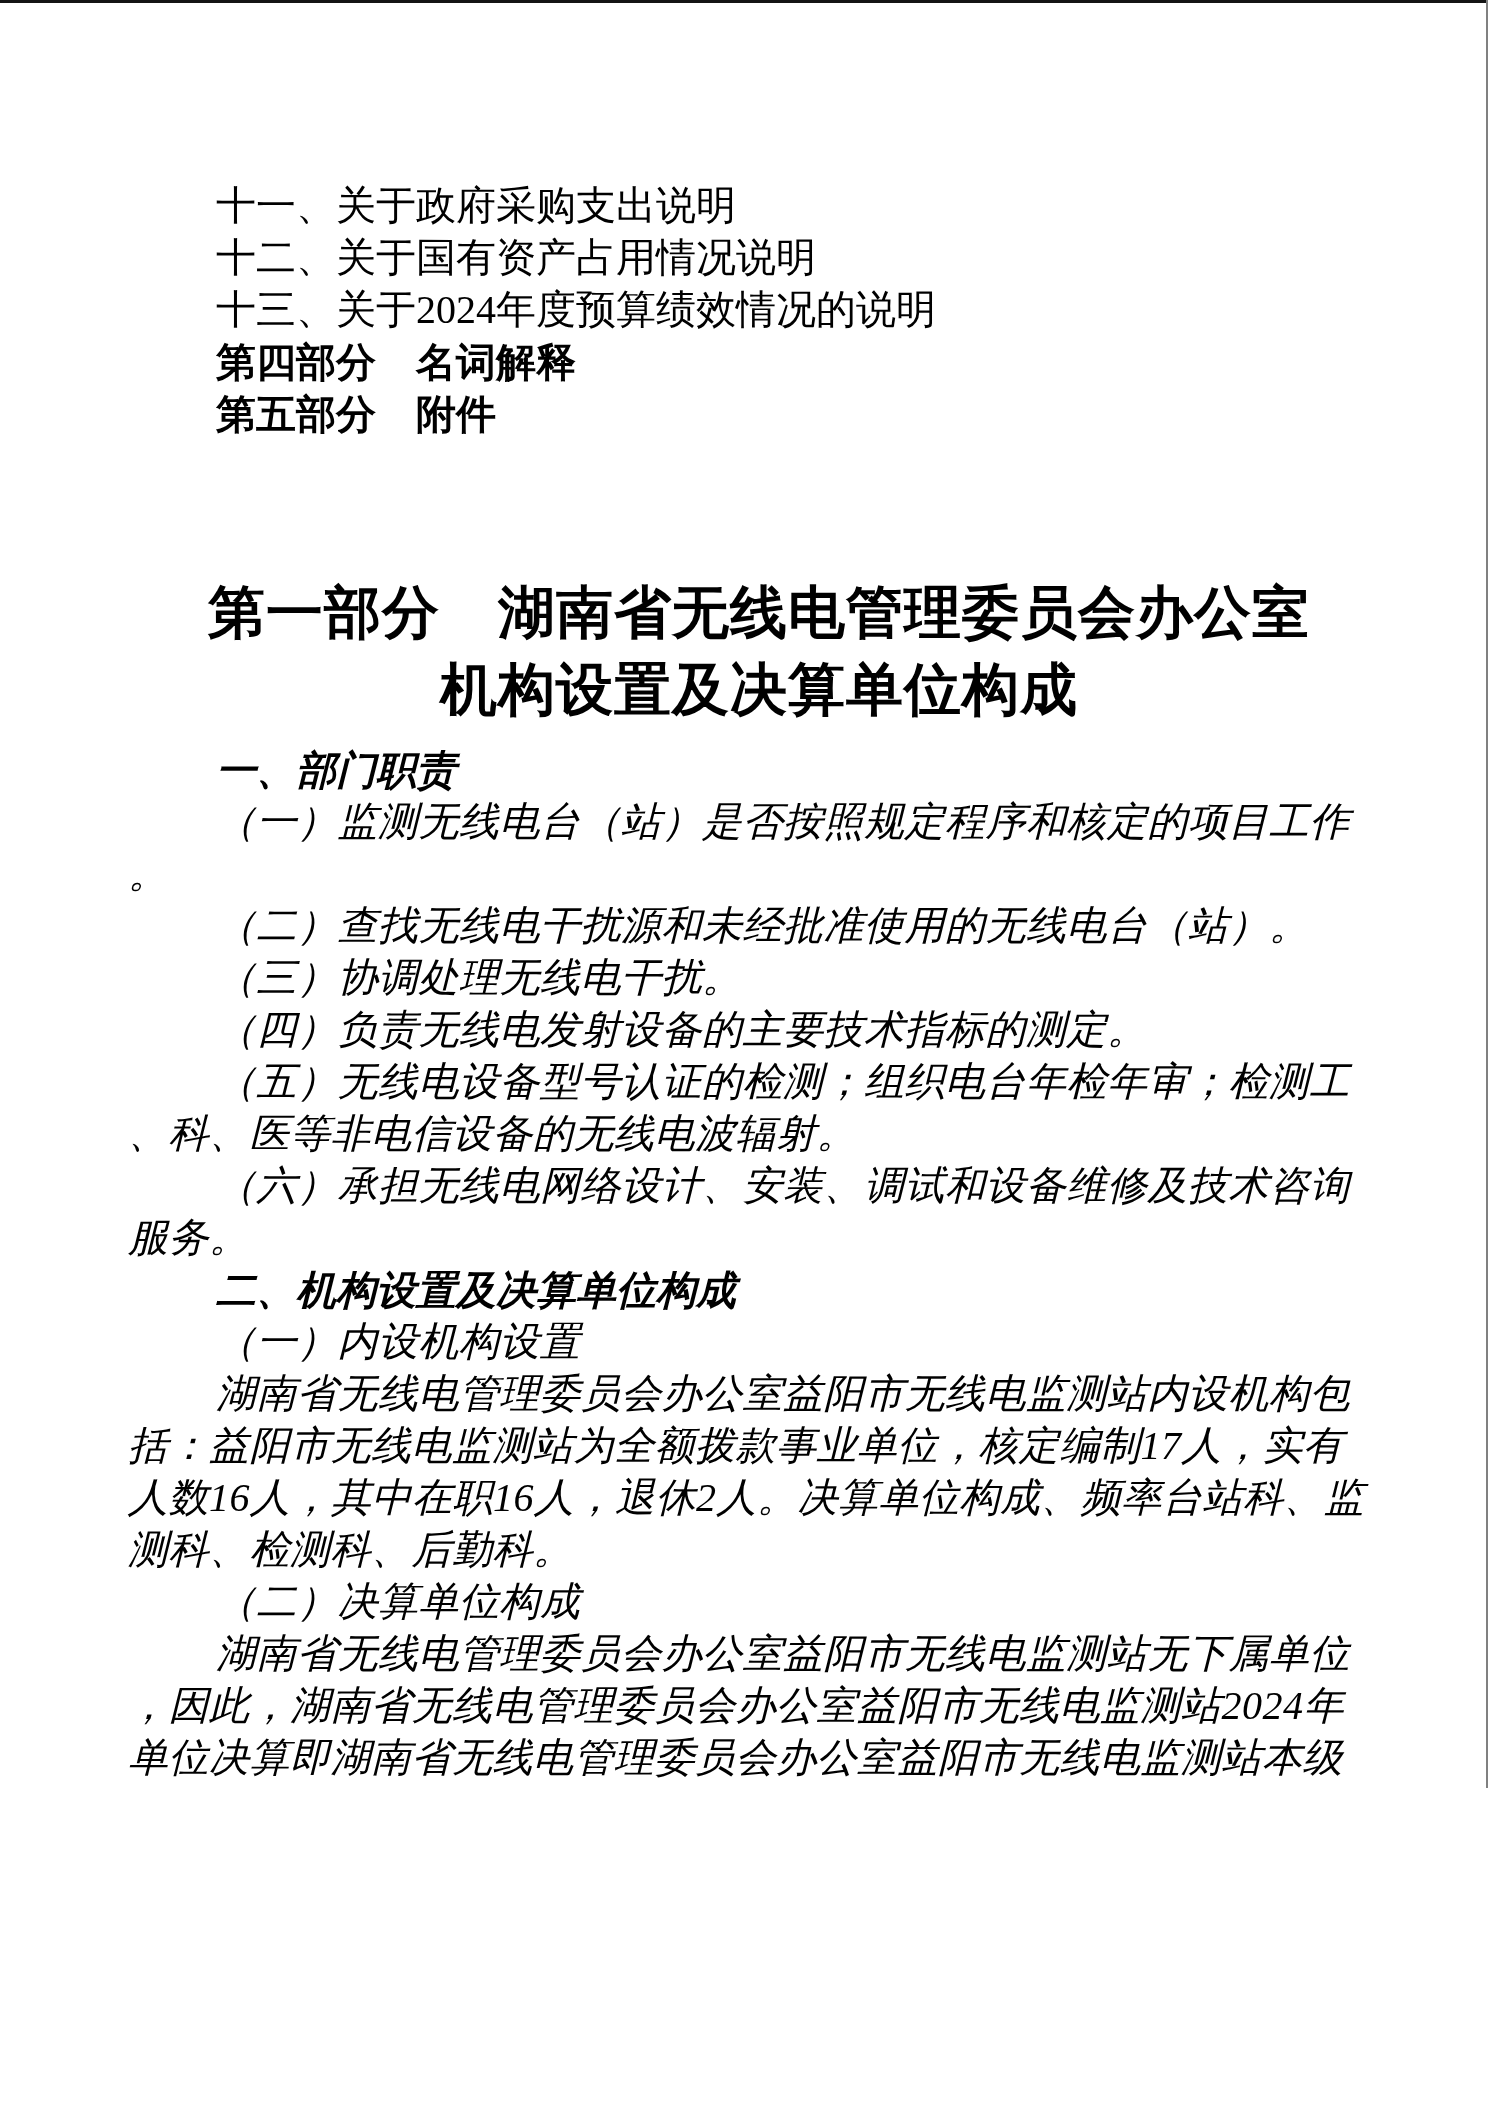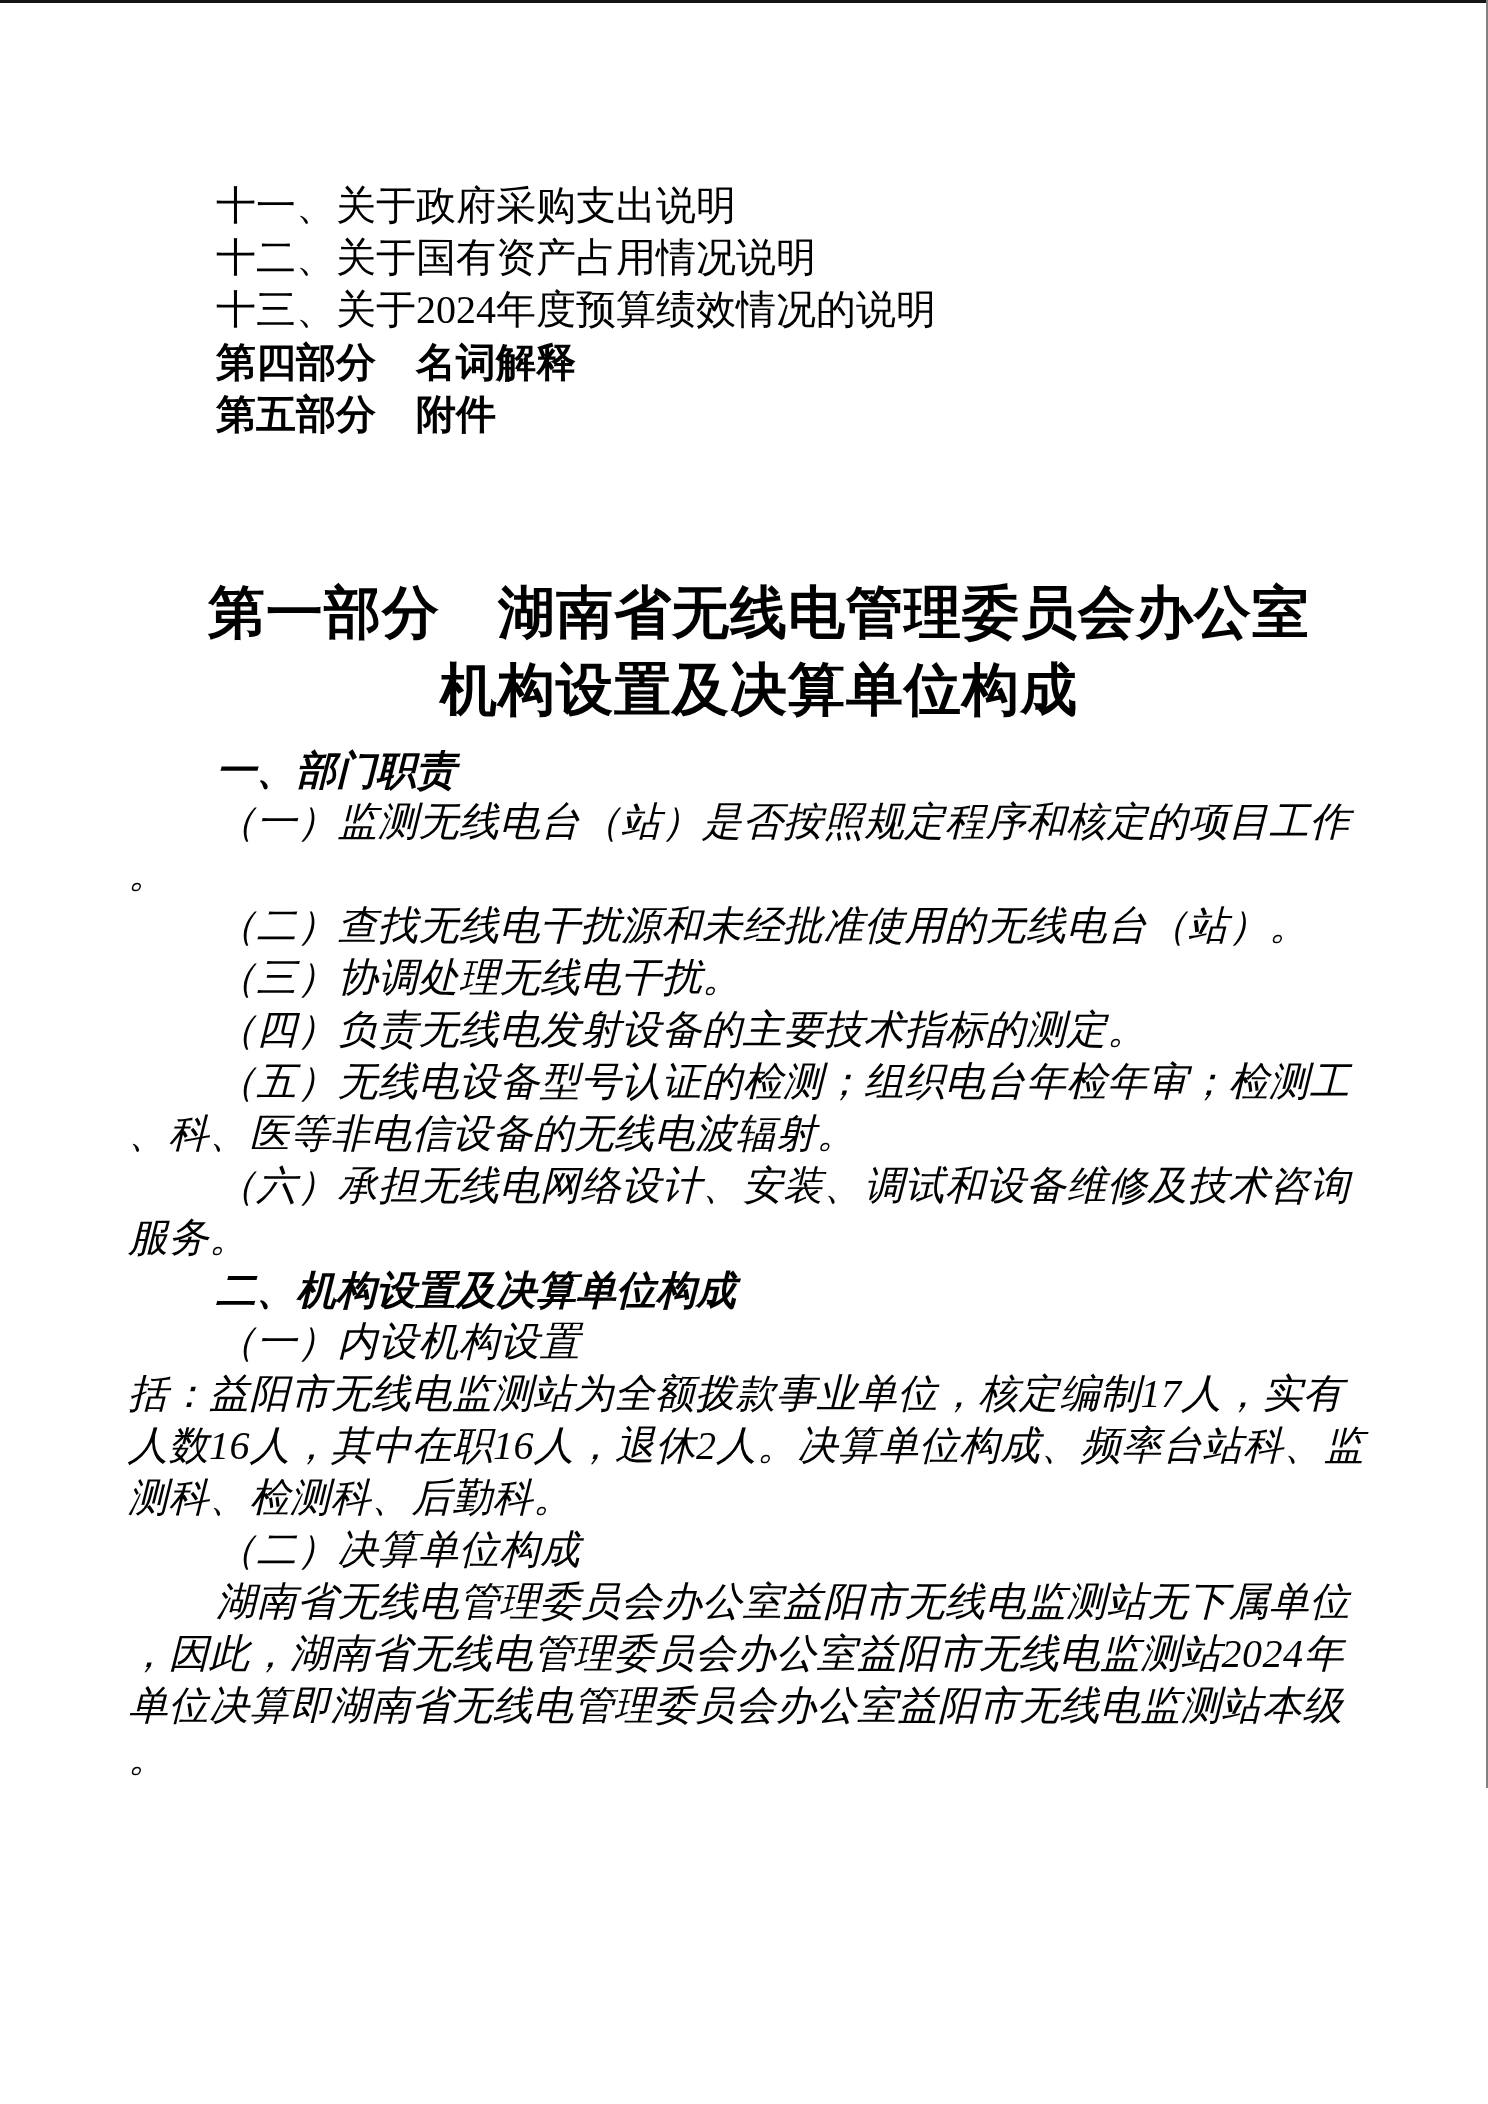--- a/index.html
+++ b/index.html
@@ -101,20 +101,21 @@
     <div class="line">。</div>
     <div class="line indent">（二）查找无线电干扰源和未经批准使用的无线电台（站）。</div>
     <div class="line indent">（三）协调处理无线电干扰。</div>
     <div class="line indent">（四）负责无线电发射设备的主要技术指标的测定。</div>
     <div class="line indent">（五）无线电设备型号认证的检测；组织电台年检年审；检测工</div>
     <div class="line">、科、医等非电信设备的无线电波辐射。</div>
     <div class="line indent">（六）承担无线电网络设计、安装、调试和设备维修及技术咨询</div>
     <div class="line">服务。</div>
     <div class="line indent heading-sans">二、机构设置及决算单位构成</div>
     <div class="line indent">（一）内设机构设置</div>
+    <div class="line indent">湖南省无线电管理委员会办公室益阳市无线电监测站内设机构包</div>
     <div class="line">括：益阳市无线电监测站为全额拨款事业单位，核定编制17人，实有</div>
     <div class="line">人数16人，其中在职16人，退休2人。决算单位构成、频率台站科、监</div>
     <div class="line">测科、检测科、后勤科。</div>
     <div class="line indent">（二）决算单位构成</div>
     <div class="line indent">湖南省无线电管理委员会办公室益阳市无线电监测站无下属单位</div>
     <div class="line">，因此，湖南省无线电管理委员会办公室益阳市无线电监测站2024年</div>
     <div class="line">单位决算即湖南省无线电管理委员会办公室益阳市无线电监测站本级</div>
     <div class="line">。</div>
   </div>
 

